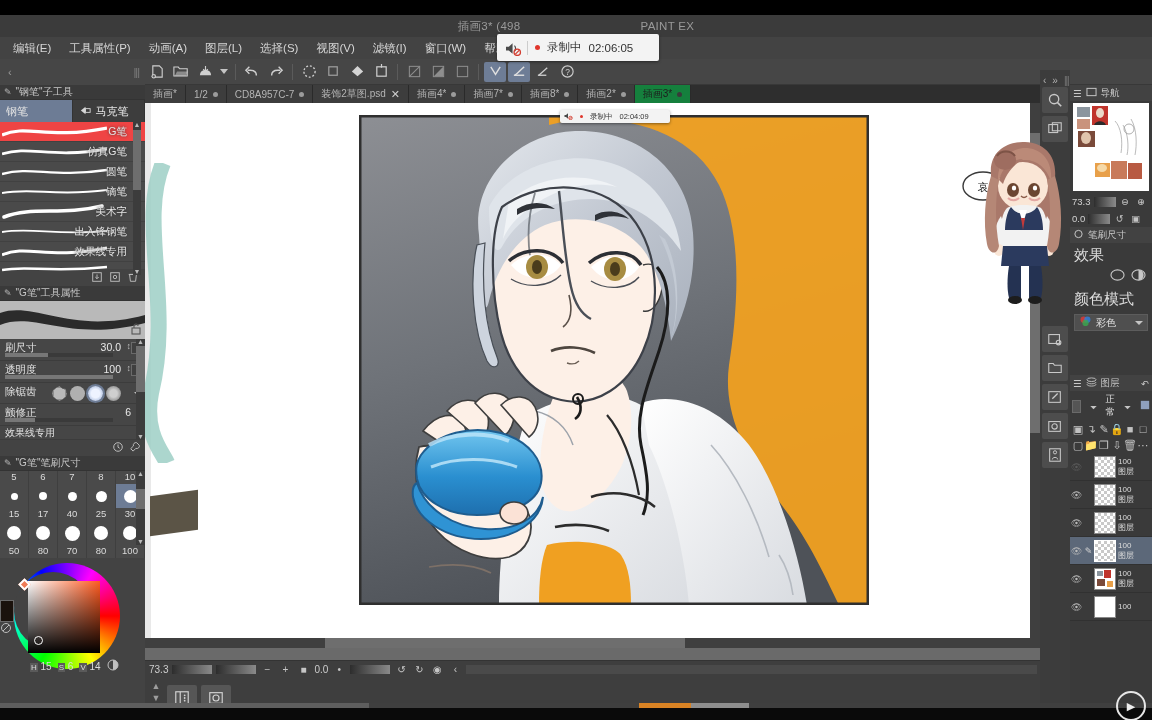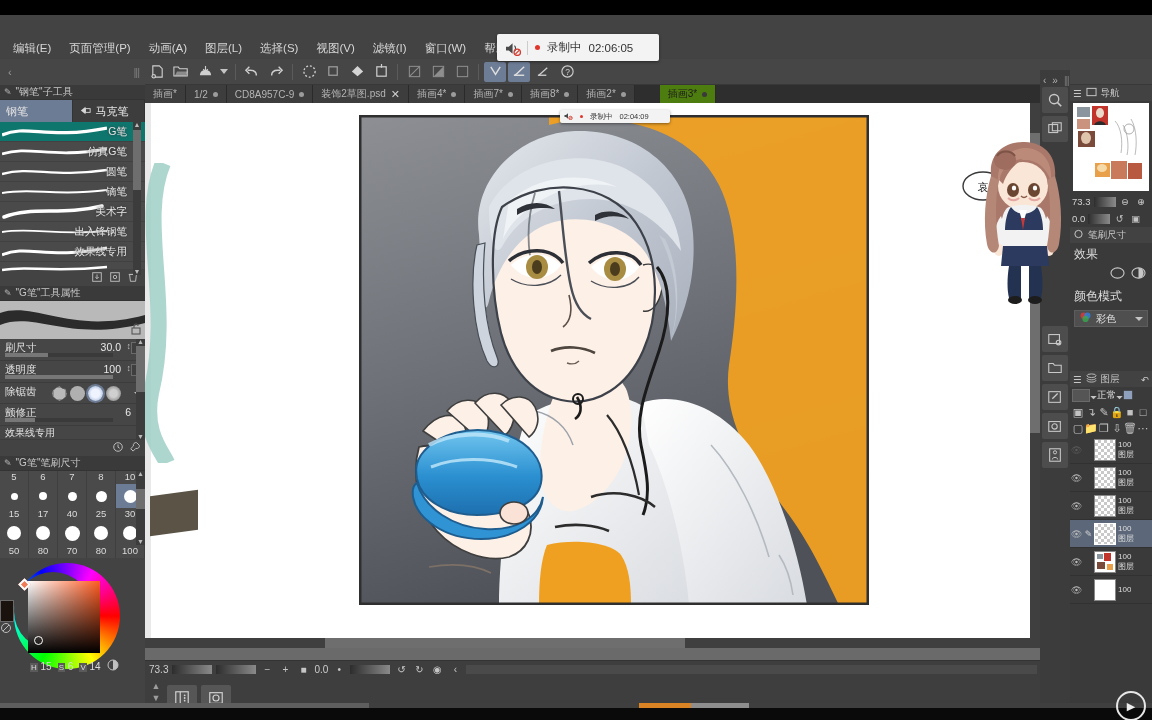--- a/index.html
+++ b/index.html
@@ -48,21 +48,21 @@
   
   #tabbar {
     position:absolute; left:145px; top:70px; width:1007px; height:18px;
     background:#2e2e2e; display:flex; align-items:stretch;
   }
   .tab {
     display:flex; align-items:center; gap:5px; padding:0 8px;
     font-size:10px; color:#b4b4b4; background:#3d3d3d;
     border-right:1px solid #2a2a2a; white-space:nowrap; max-width:130px;
   }
-  .tab.active { background:#4d7c0f; color:#1d1d1d;margin-left:25px; }
+  .tab.active { background:#15803d; color:#1d1d1d; }
   .tab .dot { width:5px; height:5px; border-radius:50%; background:#9b9b9b; flex:none; }
   .tab.active .dot { background:#3a3a3a; }
   .tab .x { font-size:11px; color:#cfcfcf; }
   .tab .lbl { overflow:hidden; text-overflow:ellipsis; }
   #tabbar .tbend { margin-left:auto; display:flex; align-items:center; padding:0 6px; color:#aaa; }
   
   #leftdock {
     position:absolute; left:0; top:70px; width:145px; height:618px;
     background:#434343;
   }
@@ -78,21 +78,21 @@
     font-size:11px; color:#e2e2e2; border-right:1px solid #333;
   }
   .st-tab.active { background:#6d7c95; }
   
   .brush-list { background:#4a4a4a; }
   .brush-row {
     height:20px; display:flex; align-items:center; justify-content:flex-end;
     padding-right:18px; font-size:10.5px; color:#e6e6e6;
     border-bottom:1px solid #414141; position:relative; overflow:hidden;
   }
-  .brush-row.sel { background:#0f766e; }
+  .brush-row.sel { background:#ef4444; }
   .brush-row .stroke { position:absolute; left:2px; top:2px; width:105px; height:16px; }
   .brush-row .nm { position:relative; z-index:2; text-shadow:0 0 3px #333; }
   .bl-scroll { position:absolute; right:4px; top:0; width:8px; }
   .brush-foot { height:17px; background:#434343; display:flex; align-items:center; justify-content:flex-end; gap:6px; padding-right:6px;}
   
   .tp-preview { height:38px; background:#b9b9b9; position:relative; overflow:hidden; }
   .tp-row { height:22px; position:relative; padding:0 4px; border-bottom:1px solid #3c3c3c; background:#464646;}
   .tp-row .lab { position:absolute; left:5px; top:2px; font-size:10.5px; color:#e0e0e0; }
   .tp-row .val { position:absolute; right:24px; top:2px; font-size:10.5px; color:#e8e8e8; }
   .tp-row .sp { position:absolute; right:14px; top:2px; font-size:9px; color:#bdbdbd; }
@@ -164,26 +164,26 @@
   .rail-btn { width:26px; height:26px; margin:3px 2px; background:#4d4d4d; border-radius:2px;
     display:flex; align-items:center; justify-content:center; color:#c9c9c9;}
   #railtop { position:absolute; left:1040px; top:58px; width:112px; height:14px; display:flex; align-items:center; gap:6px; color:#b0b0b0; font-size:10px; padding-left:3px;}
   
   #rightdock { position:absolute; left:1070px; top:70px; width:82px; height:618px; background:#3a3a3a; }
   .rd-hdr { height:16px; background:#424242; display:flex; align-items:center; gap:4px; padding-left:3px; font-size:9.5px; color:#c8c8c8;}
   .nav-thumb { margin:2px 3px; height:88px; background:#fff; position:relative; overflow:hidden; }
   .nav-row { height:17px; display:flex; align-items:center; gap:3px; padding-left:2px; font-size:9.5px; color:#d2d2d2;}
   .nav-row .box { width:22px; height:10px; background:linear-gradient(to right,#2e2e2e,#8b8b8b);}
   .mini { width:13px; height:13px; display:flex; align-items:center; justify-content:center; color:#c4c4c4; }
-  .sec-title { padding:3px 4px; font-size:12px; color:#ddd; }
+  .sec-title { padding:3px 4px; font-size:15px; color:#ddd; }
   .cm-select { margin:2px 4px; height:17px; background:#4f4f4f; border:1px solid #5c5c5c; display:flex; align-items:center; gap:4px; padding:0 4px; font-size:10px; color:#e4e4e4;}
   
   .lp-tools { display:flex; flex-wrap:wrap; gap:1px; padding:2px; }
   .lp-tools .t { width:12px; height:12px; display:flex; align-items:center; justify-content:center; color:#c2c2c2; }
-  .blend { display:flex; align-items:center; gap:0; padding:2px; }
+  .blend { display:flex; align-items:center; gap:9px; padding:2px; }
   .blend .sw { width:18px; height:13px; background:#555; border:1px solid #6a6a6a; }
   .blend .nm { font-size:9.5px; color:#e2e2e2; }
   .layer-row { height:28px; display:flex; align-items:center; border-bottom:1px solid #313131; position:relative; }
   .layer-row.sel { background:#5c6879; }
   .layer-row .eye { width:13px; text-align:center; color:#bdbdbd; font-size:9px; }
   .layer-row .pen { width:11px; text-align:center; color:#d5d5d5; font-size:9px; }
   .layer-row .th { width:22px; height:22px; border:1px solid #888; margin-right:2px; flex:none;
     background-image:linear-gradient(45deg,#c9c9c9 25%,transparent 25%,transparent 75%,#c9c9c9 75%),linear-gradient(45deg,#c9c9c9 25%,#fff 25%,#fff 75%,#c9c9c9 75%);
     background-size:6px 6px; background-position:0 0,3px 3px; }
   .layer-row .meta { font-size:8px; color:#dcdcdc; line-height:10px; overflow:hidden;}
@@ -194,24 +194,29 @@
   #ptrack { position:absolute; left:0; top:0; width:1152px; height:5px; background:#3f3f3f; }
   #pbuf { position:absolute; left:0; top:0; height:5px; background:#5e5e5e; }
   #pplayed { position:absolute; top:0; height:5px; background:#d98324; }
   #pround { position:absolute; right:6px; top:-12px; width:30px; height:30px; border-radius:50%; border:2px solid #e6e6e6; display:flex; align-items:center; justify-content:center; color:#eee; font-size:11px;}
 </style>
 </head>
 <body>
 
 <div id="app">
 
+  <div id="titlebar">
+    <span class="ttl">插画3* (498</span>
+    <span style="width:120px"></span>
+    <span class="ttl">PAINT EX</span>
+  </div>
 
   <div id="menubar">
     <div class="mi">编辑(E)</div>
-    <div class="mi">页面管理(P)</div>
+    <div class="mi">工具属性(P)</div>
     <div class="mi">动画(A)</div>
     <div class="mi">图层(L)</div>
     <div class="mi">选择(S)</div>
     <div class="mi">视图(V)</div>
     <div class="mi">滤镜(I)</div>
     <div class="mi">窗口(W)</div>
     <div class="mi">帮助(H)</div>
   </div>
 
   <div id="cmdbar">
@@ -334,21 +339,21 @@
 
   <div id="tabbar">
     <div class="tab">
         <span class="lbl">插画*</span>
       </div>
     <div class="tab">
         <span class="lbl">1/2</span>
         <span class="dot"></span>
       </div>
     <div class="tab">
-        <span class="lbl">CD8A957C-9</span>
+        <span class="lbl">CD8A957C-7</span>
         <span class="dot"></span>
       </div>
     <div class="tab">
         <span class="lbl">装饰2草图.psd</span>
         <span class="x">✕</span>
       </div>
     <div class="tab">
         <span class="lbl">插画4*</span>
         <span class="dot"></span>
       </div>

